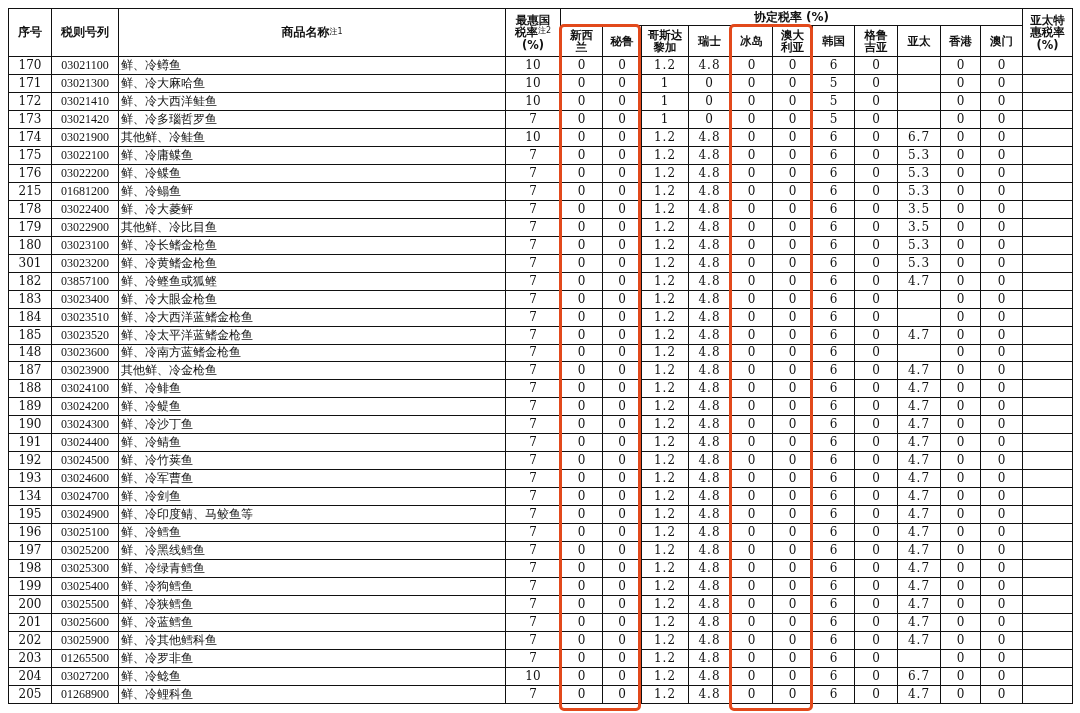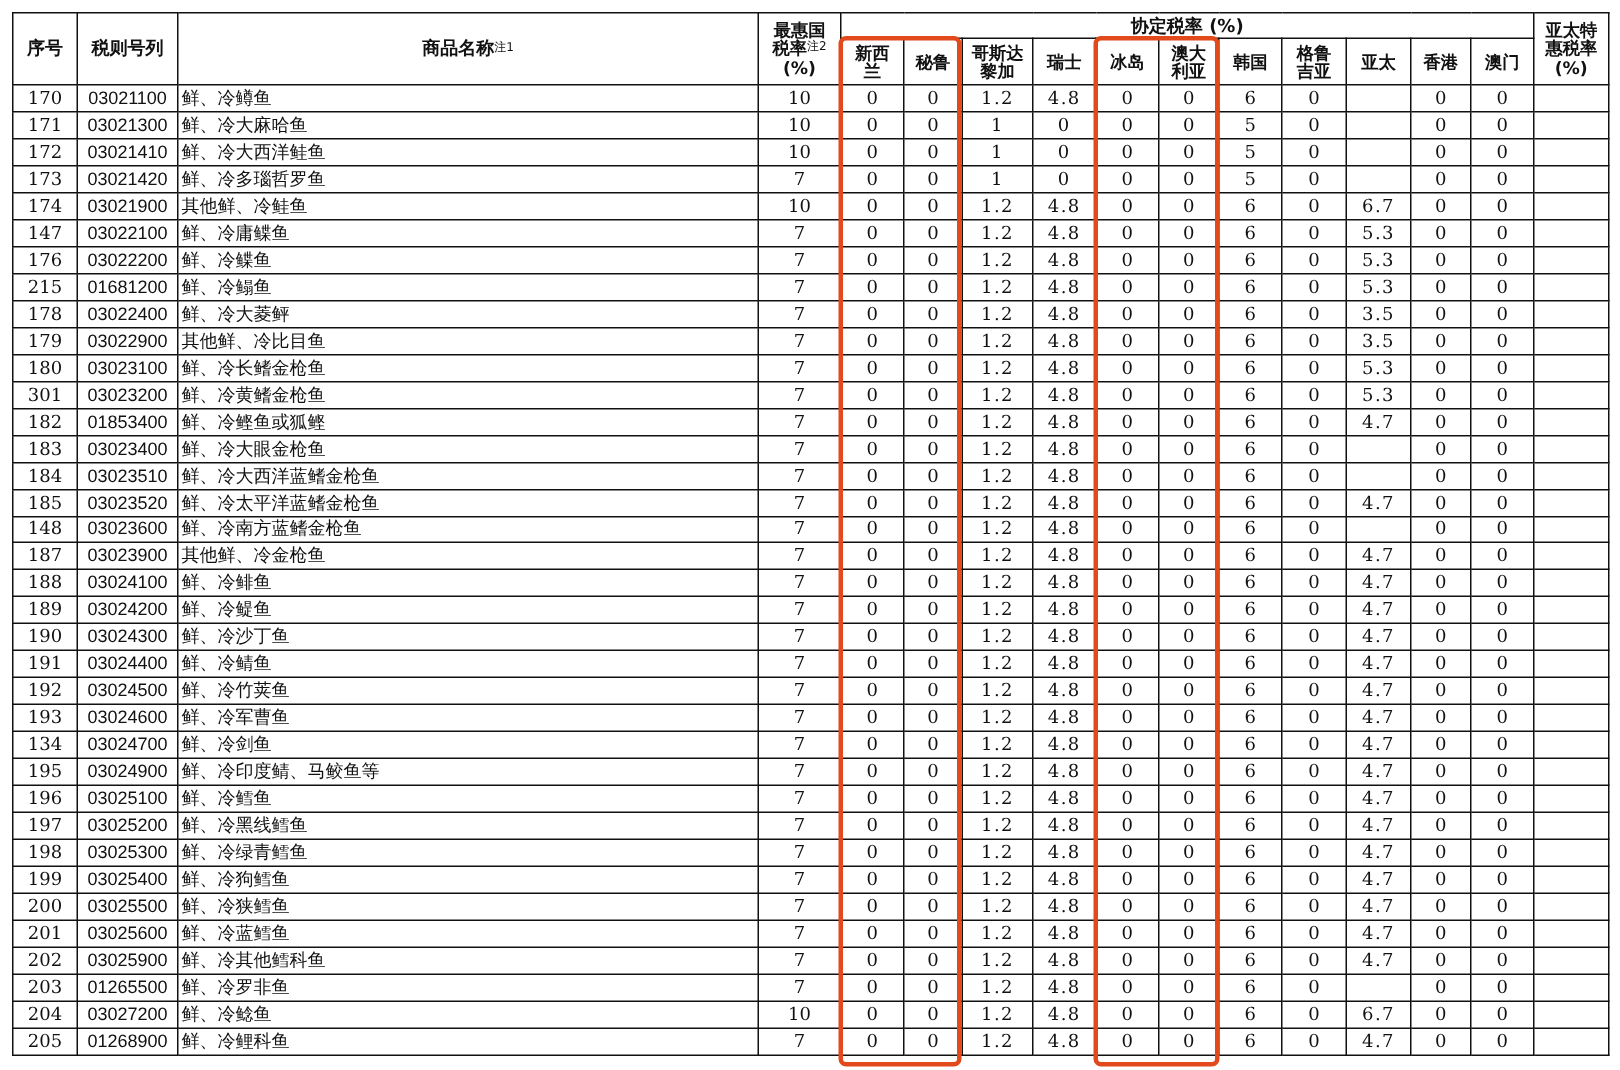--- a/index.html
+++ b/index.html
@@ -7,21 +7,21 @@
          font-family: "DejaVu Serif", "Liberation Serif", serif; color: #111; }
   #wrap { position: absolute; left: 8px; top: 8px; }
   table { border-collapse: collapse; table-layout: fixed; }
   td, th { border: 1.4px solid #111; padding: 0; text-align: center; vertical-align: middle;
            font-size: 12px; line-height: 13px; overflow: hidden; white-space: nowrap; }
   th { font-family: "DejaVu Sans", "Liberation Sans", sans-serif; font-weight: bold; font-size: 12px; line-height: 13px; }
   th.small { font-size: 11.5px; line-height: 12.5px; white-space: normal; }
   th sup { font-size: 8px; font-weight: normal; vertical-align: top; position: relative; top: -1px; }
   tbody tr { height: 17.97px; }
   td.name { text-align: left; padding-left: 2px; }
-  td.code { font-family: Liberation Sans, sans-serif; }
+  td.code { font-family: Liberation Serif, serif; }
   .hl { position: absolute; border: 3px solid #e2491b; border-radius: 5px; pointer-events: none; box-sizing: border-box; }
 </style>
 </head>
 <body>
 
 <div id="wrap">
   <table id="tbl">
     <colgroup>
       <col style="width:43px">
       <col style="width:67px">
@@ -182,21 +182,21 @@
           <td>0</td>
           <td>0</td>
           <td>6</td>
           <td>0</td>
           <td style="letter-spacing: 1px;">6.7</td>
           <td>0</td>
           <td>0</td>
           <td></td>
         </tr>
         <tr>
-          <td>147</td>
+          <td>175</td>
           <td class="code">03022100</td>
           <td class="name">鲜、冷庸鲽鱼</td>
           <td>7</td>
           <td>0</td>
           <td>0</td>
           <td style="letter-spacing: 1px;">1.2</td>
           <td style="letter-spacing: 1px;">4.8</td>
           <td>0</td>
           <td>0</td>
           <td>6</td>
@@ -309,21 +309,21 @@
           <td>0</td>
           <td>6</td>
           <td>0</td>
           <td style="letter-spacing: 1px;">5.3</td>
           <td>0</td>
           <td>0</td>
           <td></td>
         </tr>
         <tr>
           <td>182</td>
-          <td class="code">01853400</td>
+          <td class="code">03857100</td>
           <td class="name">鲜、冷鲣鱼或狐鲣</td>
           <td>7</td>
           <td>0</td>
           <td>0</td>
           <td style="letter-spacing: 1px;">1.2</td>
           <td style="letter-spacing: 1px;">4.8</td>
           <td>0</td>
           <td>0</td>
           <td>6</td>
           <td>0</td>

